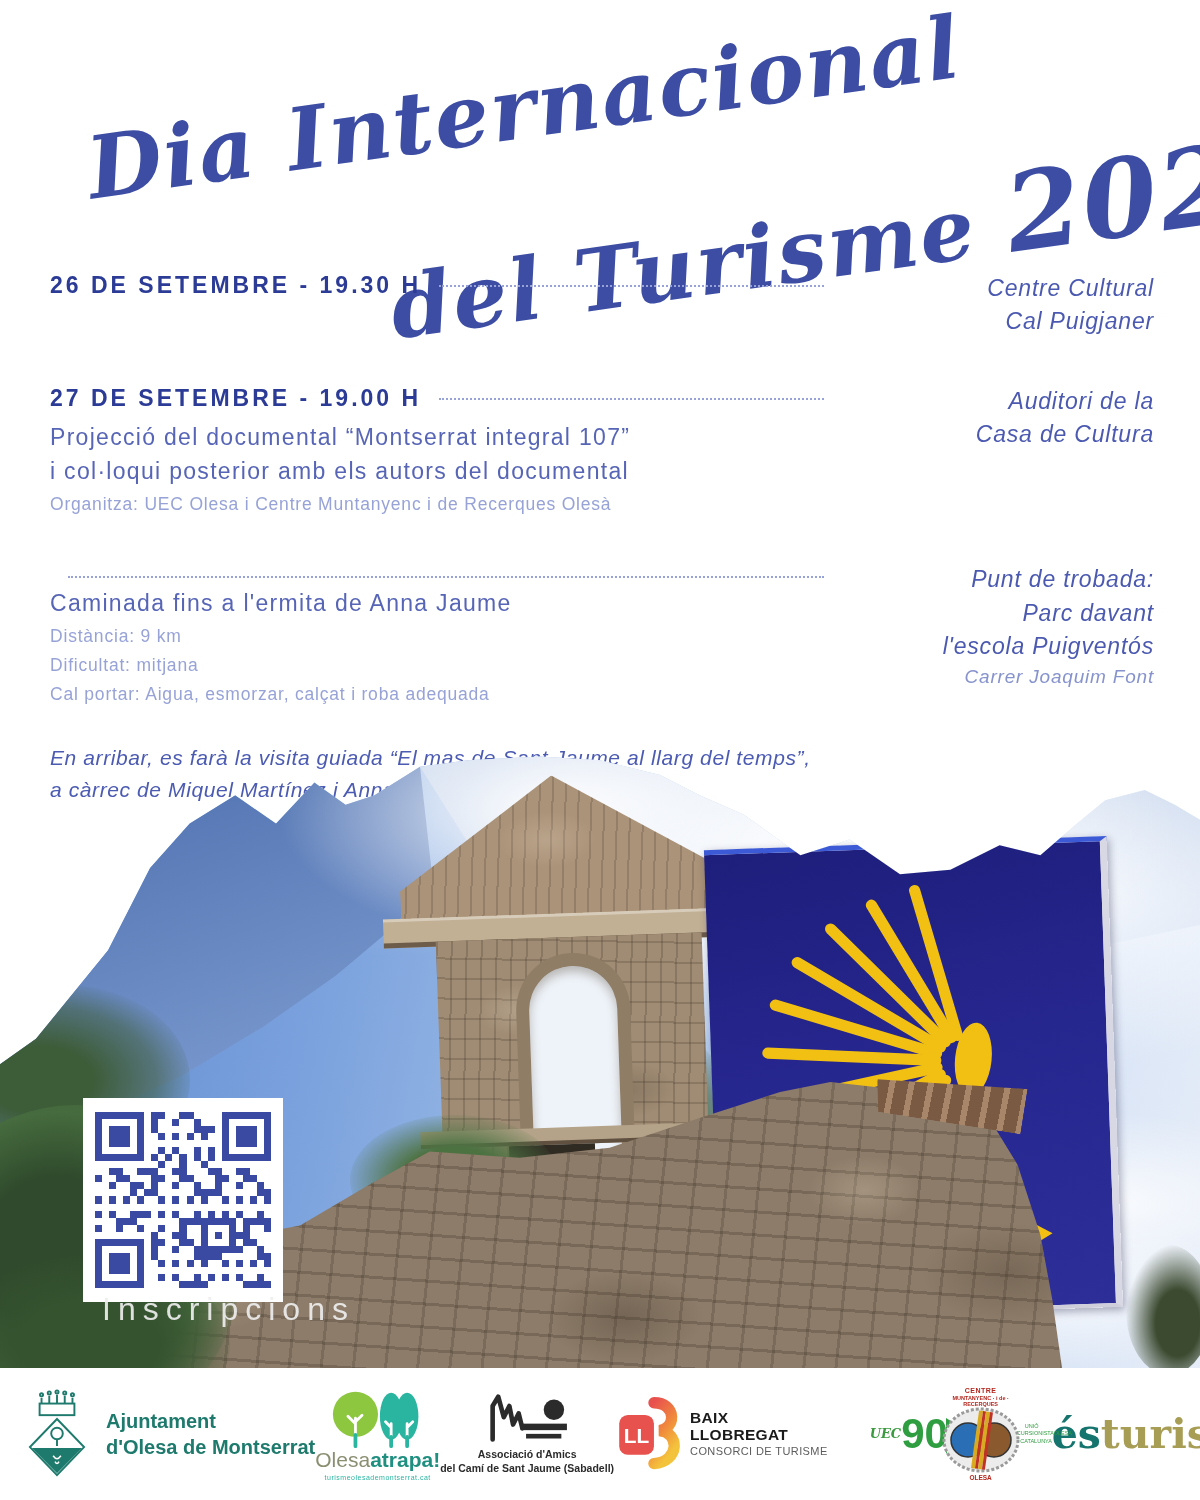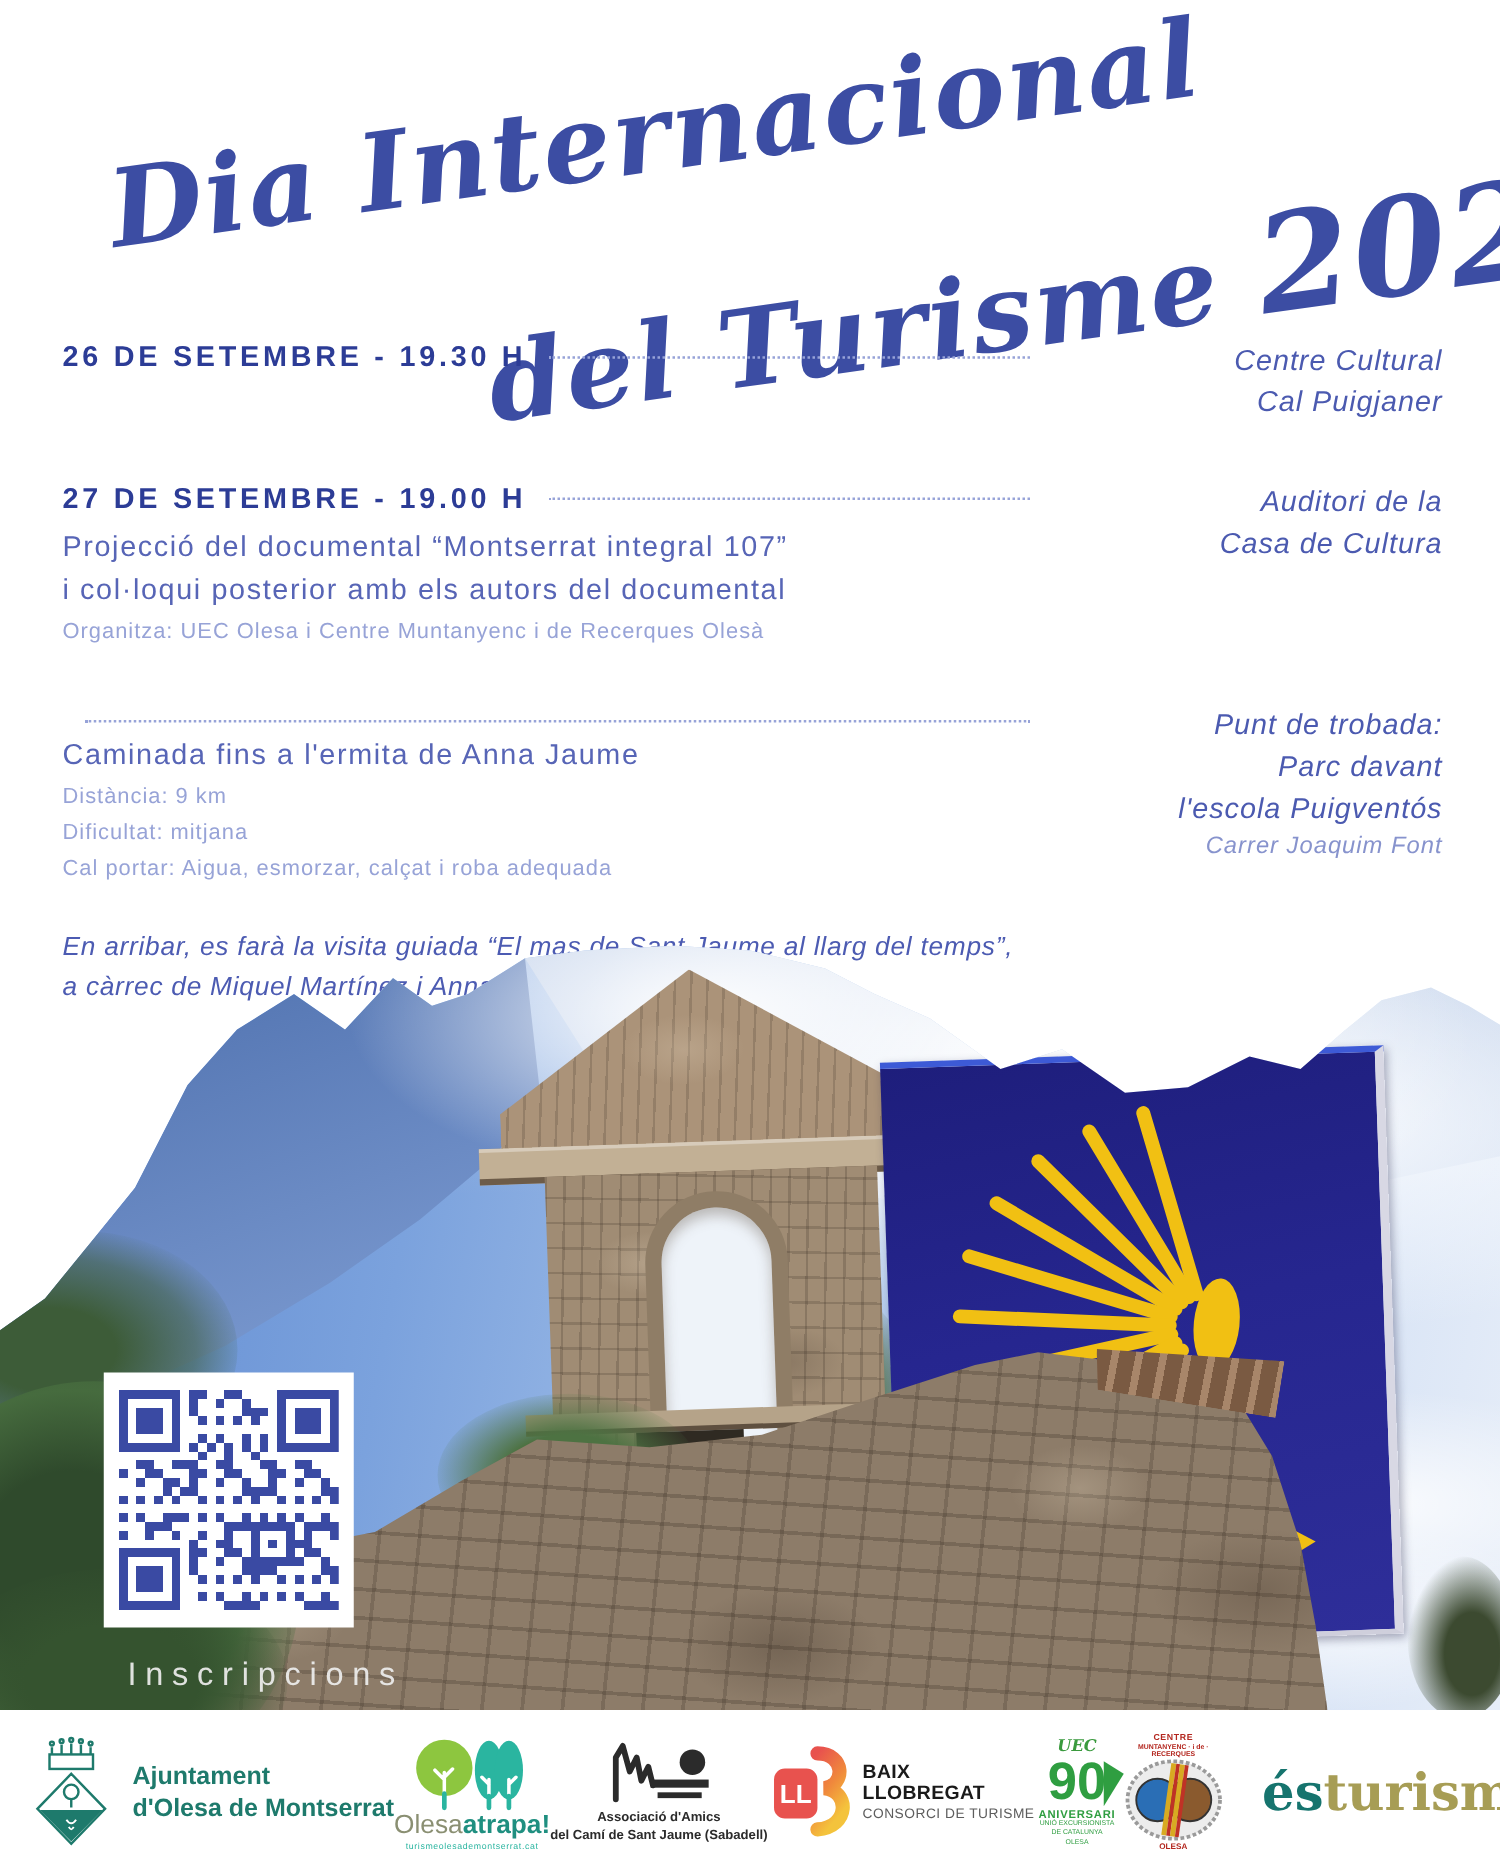--- a/index.html
+++ b/index.html
@@ -115,39 +115,39 @@
       repeating-linear-gradient(96deg,rgba(55,44,34,.22) 0 3px,transparent 3px 32px),
       repeating-linear-gradient(4deg,rgba(50,40,30,.24) 0 3px,transparent 3px 23px);}
   .wall-tiles{position:absolute;left:875px;top:342px;width:150px;height:46px;z-index:6;
     transform:rotate(9deg);clip-path:polygon(0 30%,100% 0,100% 100%,4% 100%);
     background:repeating-linear-gradient(92deg,#7a5a42 0 13px,#a8866a 13px 19px);}
 
   
   .qr-card{position:absolute;left:83px;top:363px;width:200px;height:204px;background:#fff;
     z-index:10;padding:12px;box-sizing:border-box;}
   .qr-card svg{width:100%;height:100%;display:block;}
-  .qr-label{position:absolute;left:102px;top:589px;z-index:10;color:rgba(238,238,238,.92);
-    font-size:26px;font-weight:300;letter-spacing:7px;}
+  .qr-label{position:absolute;left:102px;top:556px;z-index:10;color:rgba(238,238,238,.92);
+    font-size:32px;font-weight:300;letter-spacing:7px;}
 
   
   .footer{position:absolute;left:0;top:1368px;width:1200px;height:132px;background:#fff;
     display:flex;align-items:center;justify-content:space-between;padding:0 28px;box-sizing:border-box;}
   .flogo{display:flex;align-items:center;flex:0 0 auto;}
   .aj-text{color:#1e7a6c;font-weight:bold;font-size:20px;line-height:1.3;margin-left:20px;white-space:nowrap;}
   .olesa{flex-direction:column;align-items:center;}
   .olesa-word{font-size:21px;white-space:nowrap;margin-top:-2px;}
   .olesa-w1{color:#8a8f72;}
   .olesa-w2{color:#1f8f80;font-weight:bold;}
   .olesa-tag{font-size:7px;color:#2ab5a0;letter-spacing:.5px;margin-top:2px;}
   .llb-text{margin-left:10px;line-height:1.08;white-space:nowrap;}
   .llb-t1,.llb-t2{color:#1a1a1a;font-weight:800;font-size:15.5px;letter-spacing:.3px;}
   .llb-t3{color:#5d5d5d;font-size:11px;letter-spacing:.4px;margin-top:2px;}
   .assoc{flex-direction:column;align-items:center;}
   .assoc-text{color:#2b2b2b;font-weight:bold;font-size:10.5px;line-height:1.35;text-align:center;white-space:nowrap;margin-top:2px;}
-  .uec{flex-direction:column;align-items:center;width:68px;position:relative;}
+  .uec{flex-direction:row;align-items:center;width:68px;position:relative;margin-left:42px;}
   .uec-mark{color:#3a9a3e;font-family:"DejaVu Serif",serif;font-style:italic;font-weight:bold;font-size:13px;}
   .uec-num{position:relative;color:#2f9e41;font-weight:900;font-size:42px;line-height:.95;}
   .uec-num:after{content:"";position:absolute;right:-14px;top:4px;border-left:16px solid #2f9e41;
     border-top:10px solid transparent;border-bottom:26px solid transparent;}
   .uec-label{color:#2f9e41;font-weight:bold;font-size:9px;letter-spacing:.6px;margin-top:1px;text-align:right;}
   .uec-small{color:#2f9e41;font-size:5.5px;line-height:1.3;text-align:center;}
   .centre{flex-direction:column;align-items:center;width:86px;}
   .centre-emblem{position:relative;width:78px;height:66px;}
   .centre-top,.centre-mid,.centre-bottom{color:#b3261e;font-weight:bold;text-align:center;line-height:1.1;}
   .centre-top{font-size:7px;letter-spacing:.5px;}

